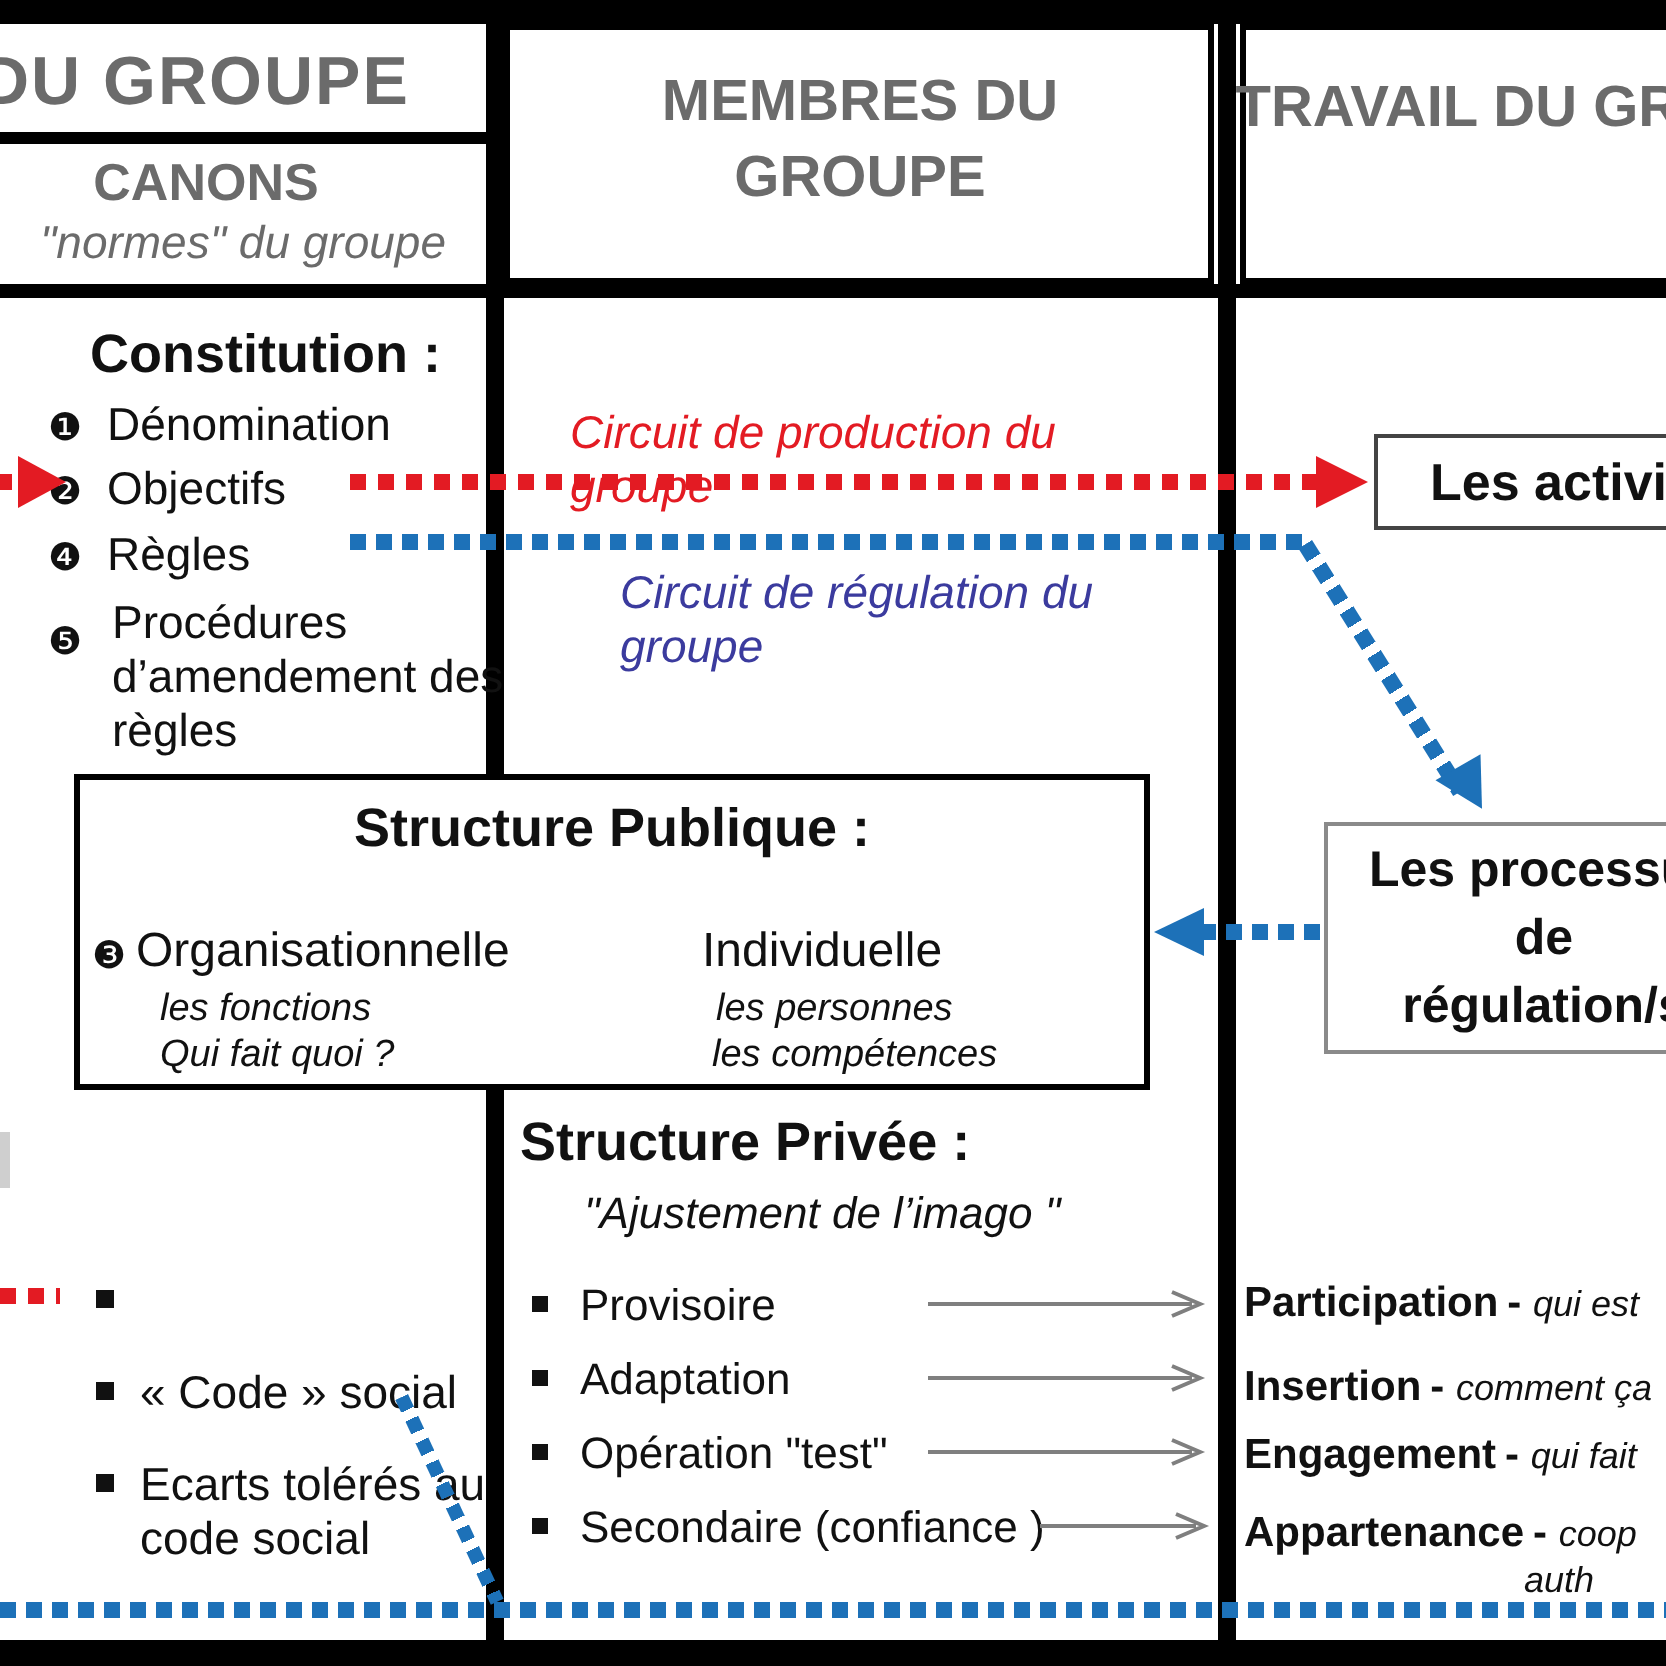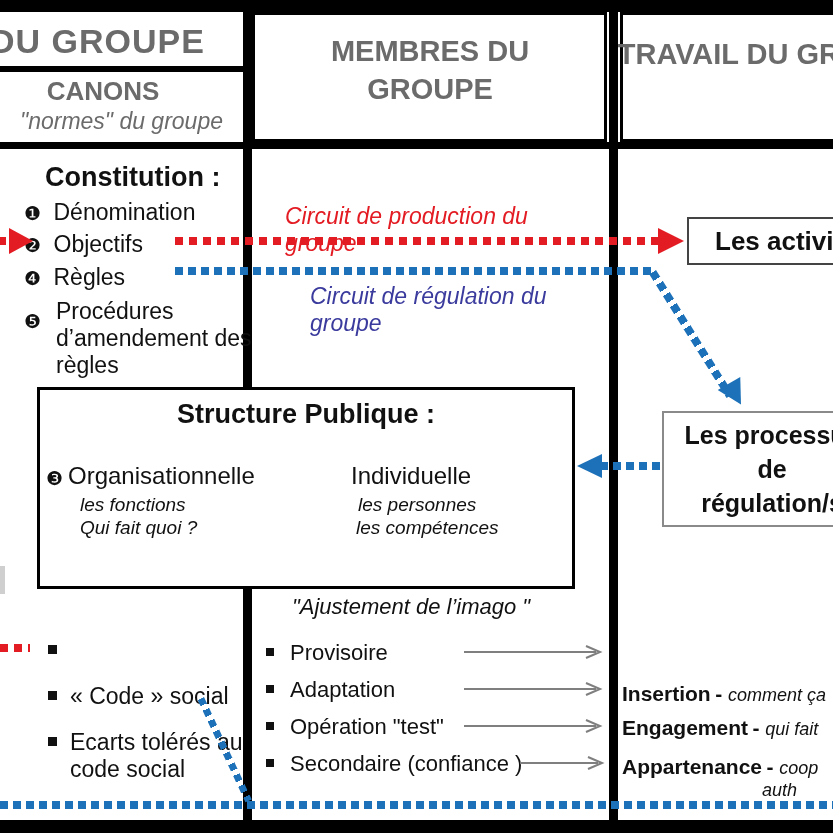--- a/index.html
+++ b/index.html
@@ -81,21 +81,21 @@
     <div class="bold" style="font-size:25px;line-height:1.35;padding-top:6px;">
       <div>Les processus</div>
       <div>de</div>
       <div>régulation/s</div>
     </div>
   </div>
 
   <div class="abs dots-blue" style="left:600px;top:462px;width:62px;z-index:6;"></div>
   <div class="abs tri-left-blue" style="left:577px;top:454px;z-index:6;"></div>
 
-  <div class="abs box" style="left:37px;top:387px;width:538px;height:202px;border:3px solid #000;z-index:4;">
+  <div class="abs box" style="left:37px;top:387px;width:538px;height:158px;border:3px solid #000;z-index:4;">
     <div class="bold center" style="position:absolute;left:0;top:9px;width:100%;font-size:27px;">Structure  Publique :</div>
     <span class="num" style="position:absolute;left:6px;top:79px;">❸</span>
     <div style="position:absolute;left:28px;top:72px;font-size:24px;">Organisationnelle</div>
     <div class="ital" style="position:absolute;left:40px;top:104px;font-size:19px;">les fonctions</div>
     <div class="ital" style="position:absolute;left:40px;top:127px;font-size:19px;">Qui fait quoi ?</div>
     <div style="position:absolute;left:311px;top:72px;font-size:24px;">Individuelle</div>
     <div class="ital" style="position:absolute;left:318px;top:104px;font-size:19px;">les personnes</div>
     <div class="ital" style="position:absolute;left:316px;top:127px;font-size:19px;">les compétences</div>
   </div>
 
@@ -130,20 +130,25 @@
       <polyline points="122,2 136,8 122,14" fill="none" stroke="#7f7f7f" stroke-width="2"></polyline>
     </svg>
 
   <div class="abs sq" style="left:266px;top:759px;width:8px;height:8px;"></div>
   <div class="abs" style="left:290px;top:751px;font-size:22px;">Secondaire (confiance )</div>
   <svg class="abs arrow-svg" style="left:520px;top:755px;" width="88" height="16">
       <line x1="0" y1="8" x2="78" y2="8" stroke="#7f7f7f" stroke-width="2"></line>
       <polyline points="68,2 82,8 68,14" fill="none" stroke="#7f7f7f" stroke-width="2"></polyline>
     </svg>
 
+  <div class="abs" style="left:622px;top:640px;white-space:nowrap;">
+    <span class="bold" style="font-size:21px;">Participation</span>
+    <span class="bold" style="font-size:21px;"> - </span>
+    <span class="ital" style="font-size:18px;">qui est</span>
+  </div>
   <div class="abs" style="left:622px;top:682px;white-space:nowrap;">
     <span class="bold" style="font-size:21px;">Insertion</span>
     <span class="bold" style="font-size:21px;"> - </span>
     <span class="ital" style="font-size:18px;">comment ça</span>
   </div>
   <div class="abs" style="left:622px;top:716px;white-space:nowrap;">
     <span class="bold" style="font-size:21px;">Engagement</span>
     <span class="bold" style="font-size:21px;"> </span>
     <span class="bold" style="font-size:21px;"> - </span>
     <span class="ital" style="font-size:18px;">qui fait</span>

